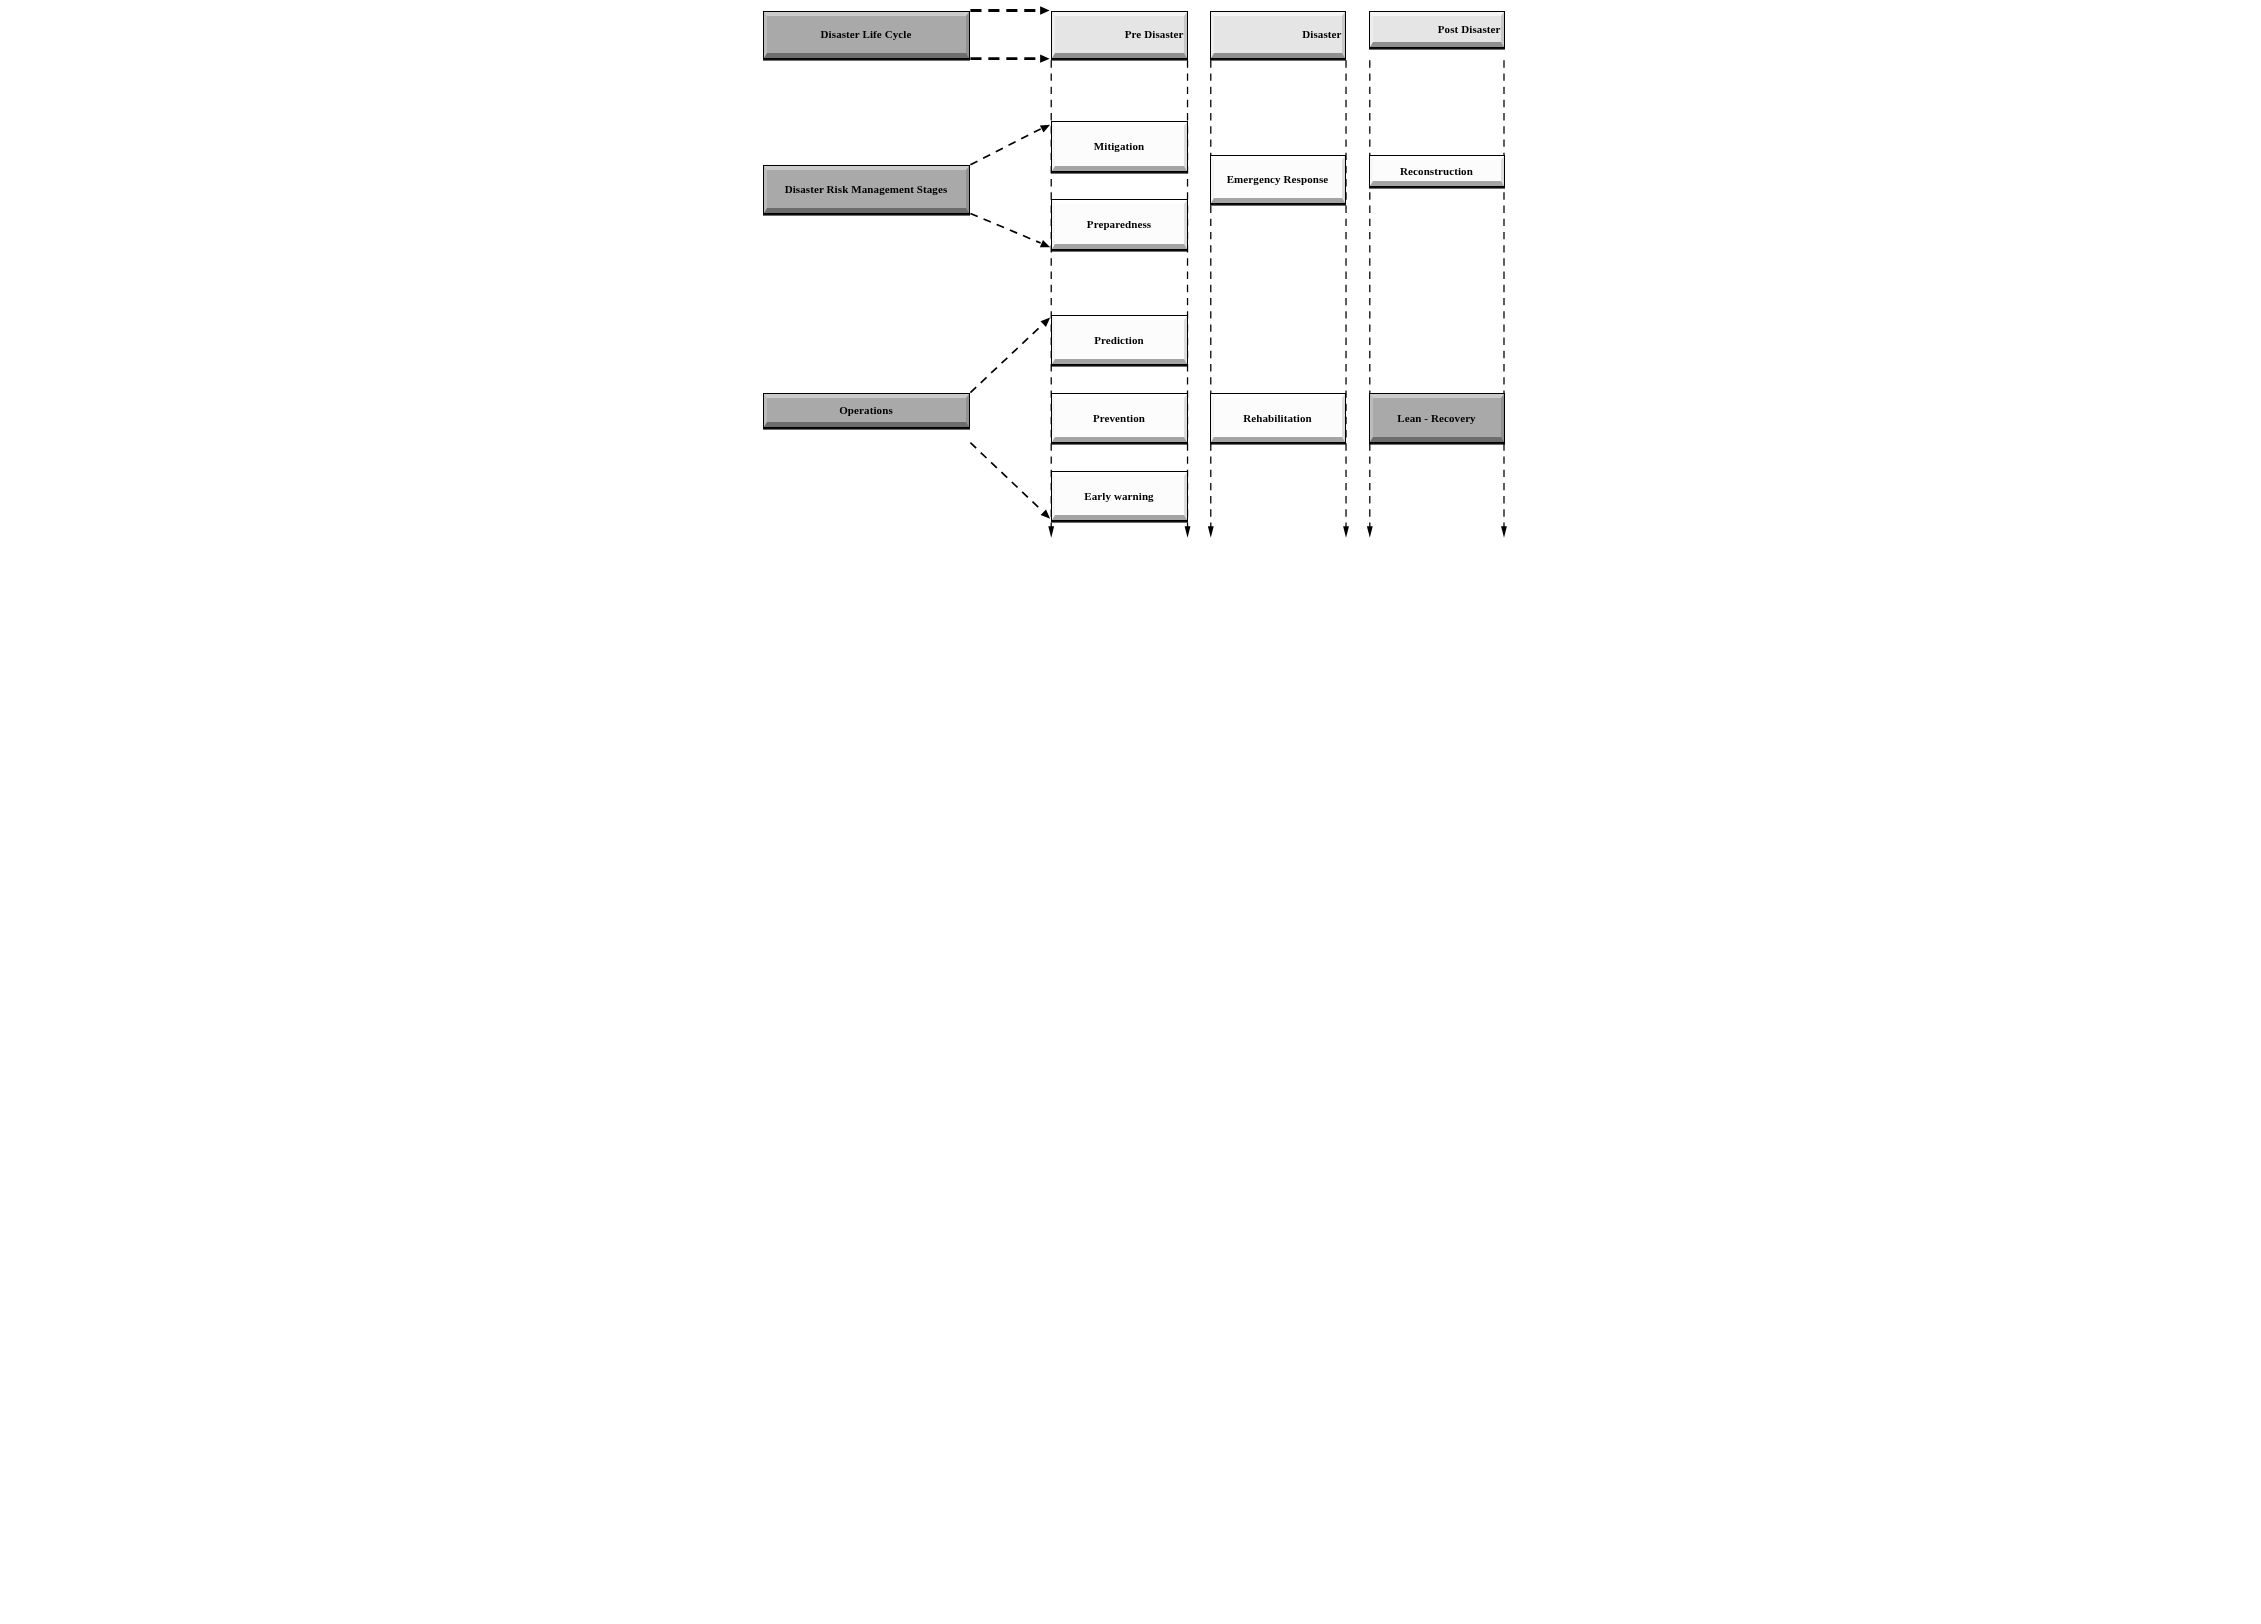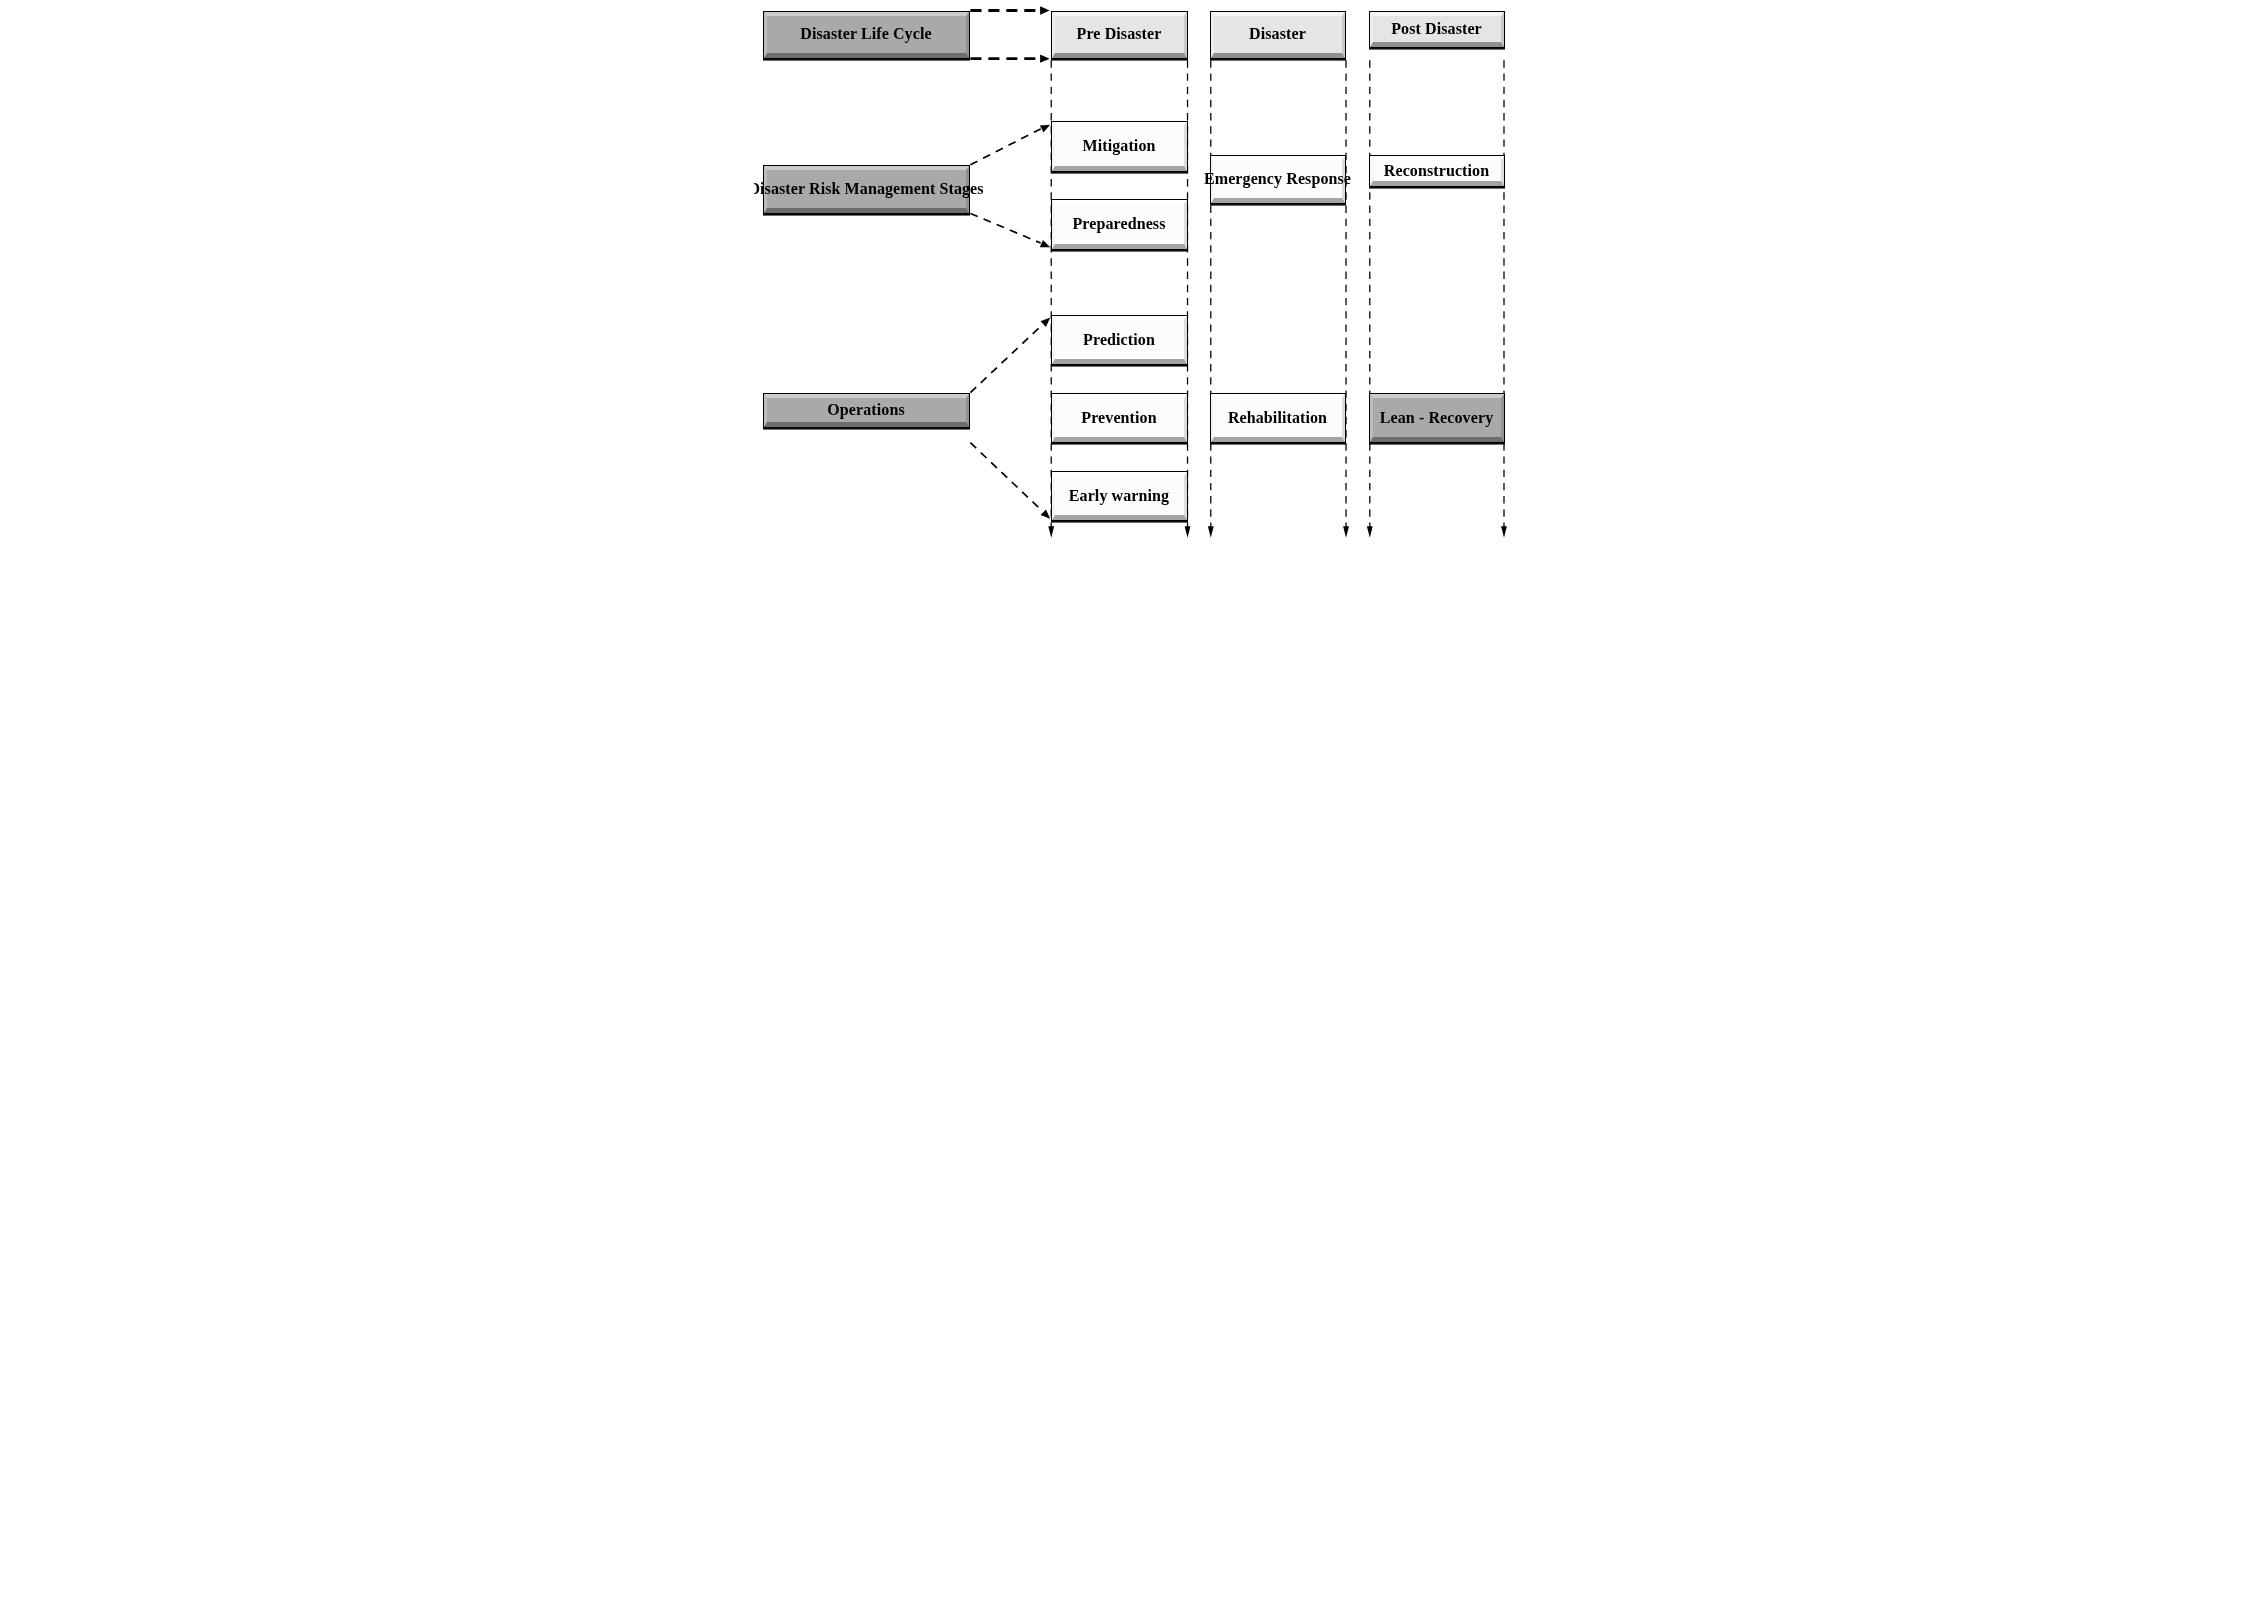--- a/index.html
+++ b/index.html
@@ -39,32 +39,33 @@
     position: absolute;
     inset: 0;
     display: flex;
     align-items: center;
     justify-content: center;
     border-style: solid;
     border-width: 4.2px 3.7px 5.3px 3.7px;
   }
   .label {
     font-weight: bold;
-    font-size: 16px;
+    font-size: 11px;
     color: #000;
     white-space: nowrap;
     letter-spacing: 0.1px;
   }
   .dark .face {
     background: var(--dark-fill, #a9a9a9);
     border-color: var(--dark-top, #cbcbcb) var(--dark-right, #919191) var(--dark-bottom, #6d6d6d) var(--dark-left, #bcbcbc);
   }
   .light .face {
     background: var(--light-fill, #e5e5e5);
     border-color: var(--light-top, #f5f5f5) var(--light-right, #c8c8c8) var(--light-bottom, #8f8f8f) var(--light-left, #eeeeee);
+    justify-content: flex-end;
   }
   .white .face {
     background: var(--white-fill, #fcfcfc);
     border-color: var(--white-top, #ffffff) var(--white-right, #dddddd) var(--white-bottom, #a4a4a4) var(--white-left, #f6f6f6);
   }
 </style>
 </head>
 <body>
 
 <div class="canvas">

